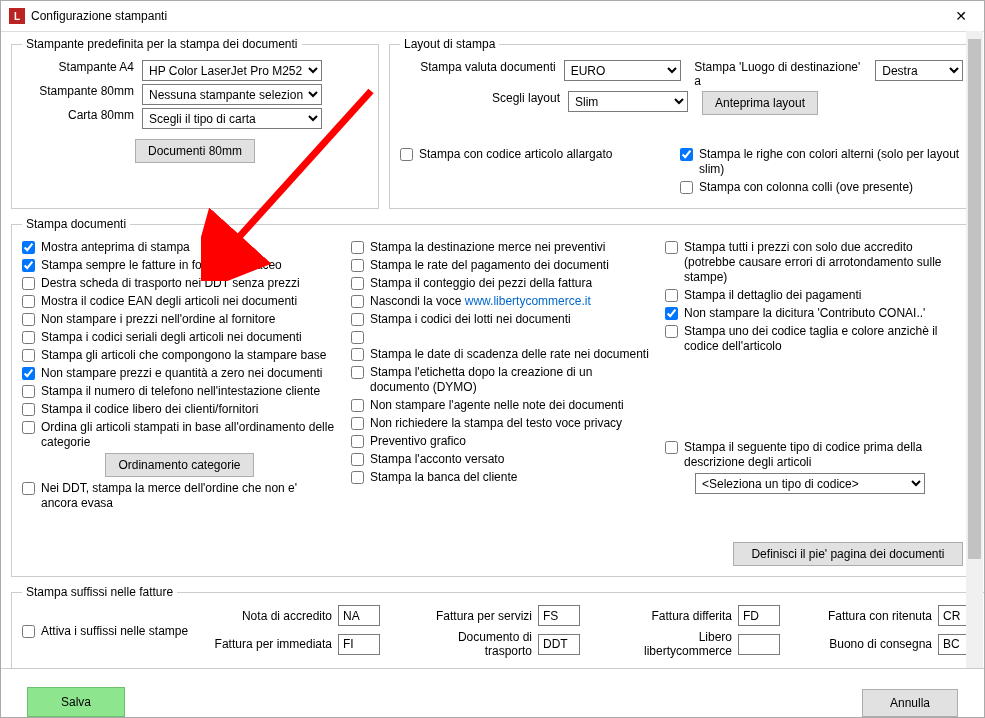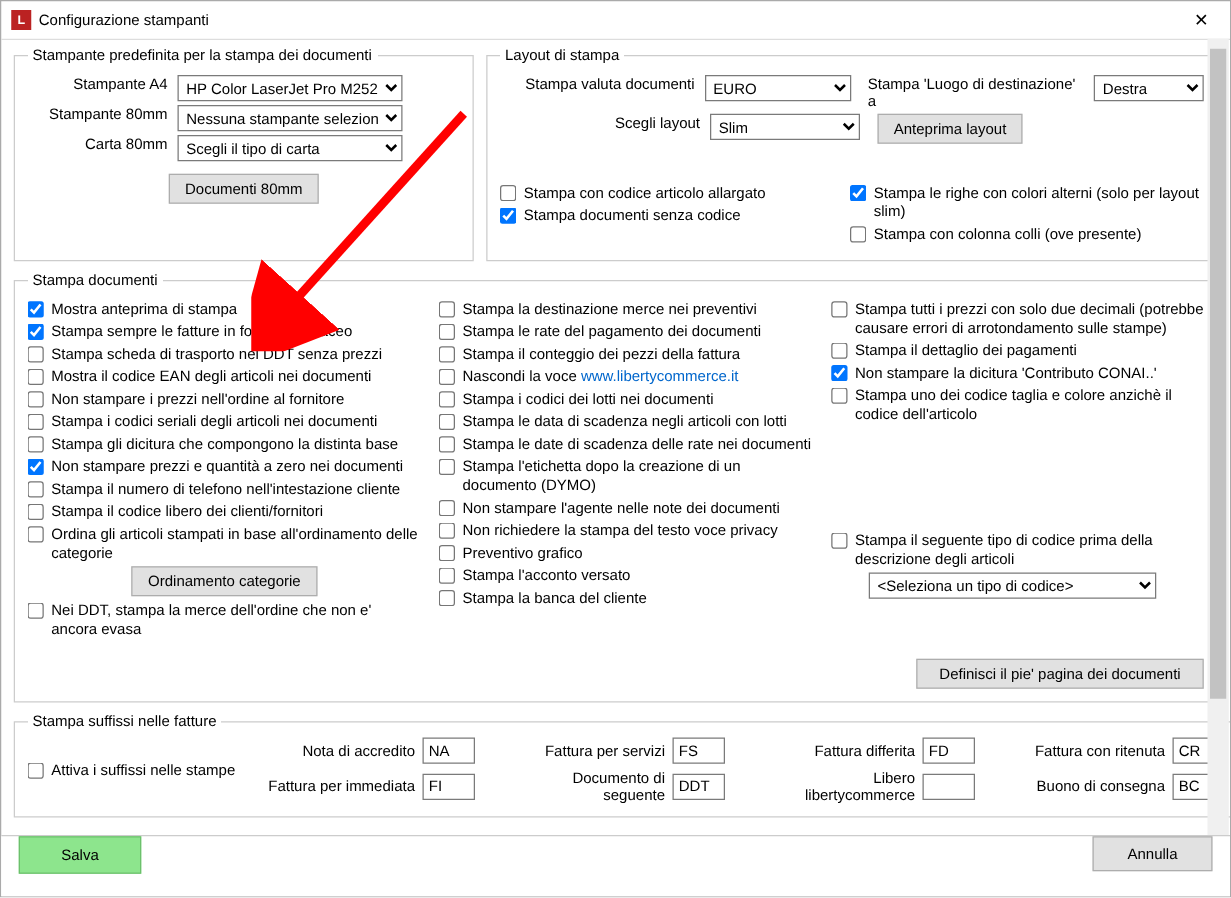--- a/index.html
+++ b/index.html
@@ -21,21 +21,21 @@
 .btn{display:inline-flex;align-items:center;justify-content:center;height:24px;padding:0 12px;background:#e1e1e1;border:1px solid #adadad;font:inherit;cursor:default}
 .chk{display:flex;align-items:flex-start;margin:3px 0;line-height:15px}
 .chk input{margin:1px 6px 0 0;flex:0 0 auto}
 .top{display:flex;gap:10px}
 .top fieldset:first-child{flex:0 0 346px}
 .top fieldset:last-child{flex:1}
 .cols3{display:flex;gap:14px}
 .c1{flex:0 0 315px}
 .c2{flex:0 0 300px}
 .c3{flex:1}
-.footer{position:absolute;left:0;right:0;bottom:0;height:48px;border-top:1px solid #ccc;display:flex;align-items:flex-start;padding:0 14px;background:#fff}
+.footer{position:absolute;left:0;right:0;bottom:0;height:48px;border-top:1px solid #ccc;display:flex;align-items:flex-end;padding:0 26px;background:#fff}
 .footer .save{background:#8de58d;border:1px solid #6cc06c;width:96px;height:28px;display:flex;align-items:center;justify-content:center}
 .footer .spacer{flex:1}
 .footer .cancel{width:96px;height:28px}
 .arrow{position:absolute;left:200px;top:70px;pointer-events:none}
 .cut{color:#777;padding:6px 0 0 2px}
 a.link{color:#06c;text-decoration:none}
 </style>
 </head>
 <body>
 
@@ -86,24 +86,20 @@
           <div style="width:14px"></div>
           <button class="btn">Anteprima layout</button>
         </div>
         <div style="height:26px"></div>
         <div style="display:flex;gap:30px">
           <div style="flex:0 0 250px">
             <label class="chk">
                 <input type="checkbox" style="">
                 <span>Stampa con codice articolo allargato</span>
               </label>
-            <label class="chk">
-                <input type="checkbox" checked="" style="">
-                <span>Stampa documenti senza codice</span>
-              </label>
           </div>
           <div style="flex:1">
             <label class="chk">
                 <input type="checkbox" checked="" style="">
                 <span>Stampa le righe con colori alterni (solo per layout slim)</span>
               </label>
             <label class="chk">
                 <input type="checkbox" style="">
                 <span>Stampa con colonna colli (ove presente)</span>
               </label>
@@ -119,37 +115,37 @@
             <label class="chk">
               <input type="checkbox" checked="" style="">
               <span>Mostra anteprima di stampa</span>
             </label>
             <label class="chk">
               <input type="checkbox" checked="" style="">
               <span>Stampa sempre le fatture in formato cartaceo</span>
             </label>
             <label class="chk">
               <input type="checkbox" style="">
-              <span>Stampa scheda di trasporto nei DDT senza prezzi</span>
+              <span>Destra scheda di trasporto nei DDT senza prezzi</span>
             </label>
             <label class="chk">
               <input type="checkbox" style="">
               <span>Mostra il codice EAN degli articoli nei documenti</span>
             </label>
             <label class="chk">
               <input type="checkbox" style="">
               <span>Non stampare i prezzi nell'ordine al fornitore</span>
             </label>
             <label class="chk">
               <input type="checkbox" style="">
               <span>Stampa i codici seriali degli articoli nei documenti</span>
             </label>
             <label class="chk">
               <input type="checkbox" style="">
-              <span>Stampa gli dicitura che compongono la distinta base</span>
+              <span>Stampa gli articoli che compongono la stampare base</span>
             </label>
             <label class="chk">
               <input type="checkbox" checked="" style="">
               <span>Non stampare prezzi e quantità a zero nei documenti</span>
             </label>
             <label class="chk">
               <input type="checkbox" style="">
               <span>Stampa il numero di telefono nell'intestazione cliente</span>
             </label>
             <label class="chk">
@@ -182,21 +178,20 @@
             <label class="chk">
               <input type="checkbox" style="">
               <span>Nascondi la voce <a class="link">www.libertycommerce.it</a></span>
             </label>
             <label class="chk">
               <input type="checkbox" style="">
               <span>Stampa i codici dei lotti nei documenti</span>
             </label>
             <label class="chk">
               <input type="checkbox" style="">
-              <span>Stampa le data di scadenza negli articoli con lotti</span>
             </label>
             <label class="chk">
               <input type="checkbox" style="">
               <span>Stampa le date di scadenza delle rate nei documenti</span>
             </label>
             <label class="chk">
               <input type="checkbox" style="">
               <span>Stampa l'etichetta dopo la creazione di un documento (DYMO)</span>
             </label>
             <label class="chk">
@@ -216,21 +211,21 @@
               <span>Stampa l'acconto versato</span>
             </label>
             <label class="chk">
               <input type="checkbox" style="">
               <span>Stampa la banca del cliente</span>
             </label>
           </div>
         <div class="c3" id="col3">
             <label class="chk">
               <input type="checkbox" style="">
-              <span>Stampa tutti i prezzi con solo due decimali (potrebbe causare errori di arrotondamento sulle stampe)</span>
+              <span>Stampa tutti i prezzi con solo due accredito (potrebbe causare errori di arrotondamento sulle stampe)</span>
             </label>
             <label class="chk">
               <input type="checkbox" style="">
               <span>Stampa il dettaglio dei pagamenti</span>
             </label>
             <label class="chk">
               <input type="checkbox" checked="" style="">
               <span>Non stampare la dicitura 'Contributo CONAI..'</span>
             </label>
             <label class="chk">
@@ -266,21 +261,21 @@
             <div class="sl" style="width:120px;text-align:right">Fattura differita</div>
             <input type="text" style="width: 42px;" value="FD">
             <div style="width:20px"></div>
             <div class="sl" style="width:120px;text-align:right">Fattura con ritenuta</div>
             <input type="text" style="width: 42px;" value="CR">
           </div>
           <div style="display:flex;gap:6px;align-items:center">
             <div class="sl" style="width:120px;text-align:right">Fattura per immediata</div>
             <input type="text" style="width: 42px;" value="FI">
             <div style="width:20px"></div>
-            <div class="sl" style="width:120px;text-align:right">Documento di seguente</div>
+            <div class="sl" style="width:120px;text-align:right">Documento di trasporto</div>
             <input type="text" style="width: 42px;" value="DDT">
             <div style="width:20px"></div>
             <div class="sl" style="width:120px;text-align:right">Libero libertycommerce</div>
             <input type="text" style="width: 42px;" value="">
             <div style="width:20px"></div>
             <div class="sl" style="width:120px;text-align:right">Buono di consegna</div>
             <input type="text" style="width: 42px;" value="BC">
           </div>
         </div>
       </div>

